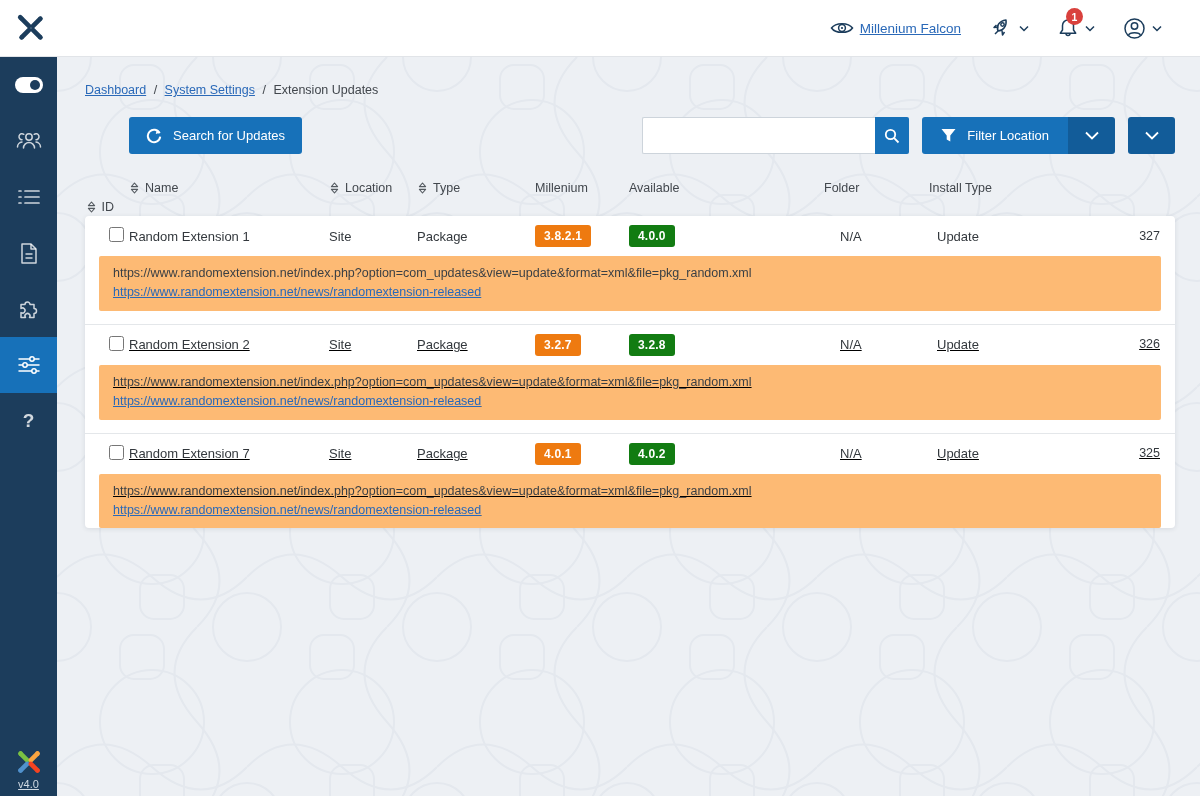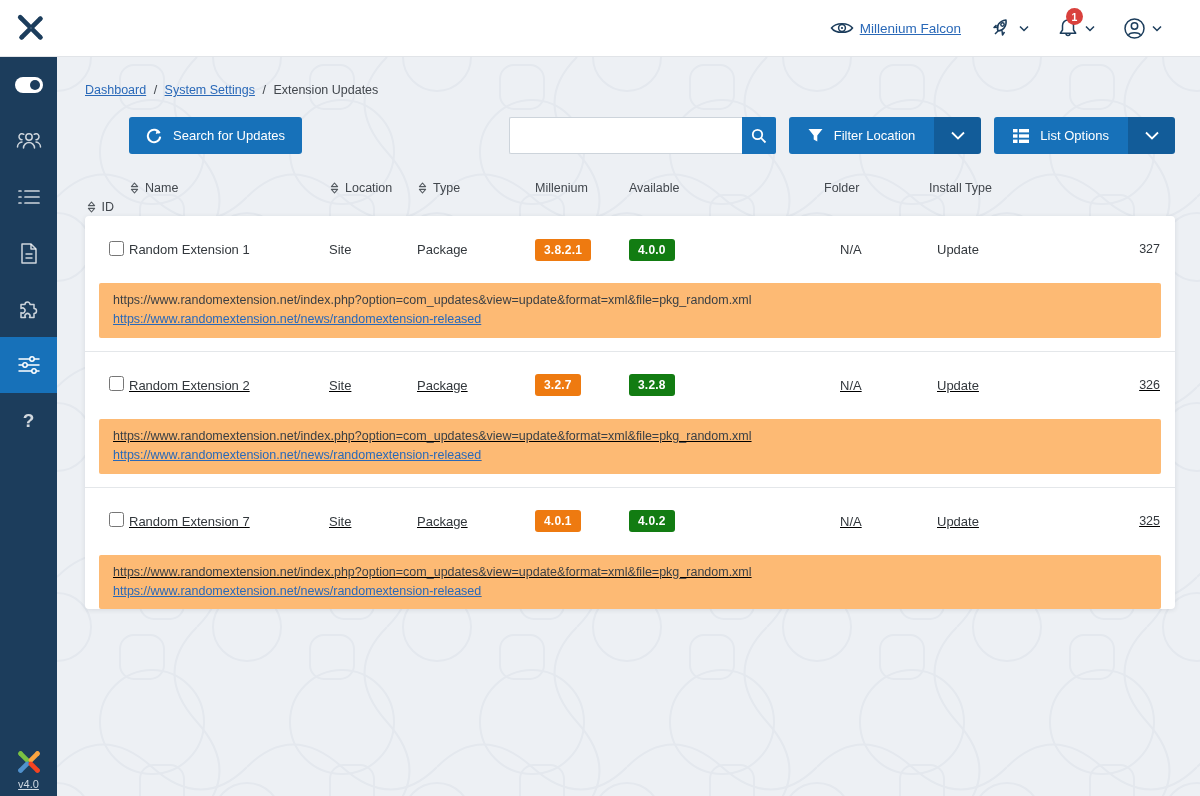--- a/index.html
+++ b/index.html
@@ -56,21 +56,21 @@
   .split-caret { width:47px; background:#125c99; display:flex; align-items:center; justify-content:center; }
 
   
   .grid-row { display:grid; grid-template-columns:44px 200px 88px 118px 94px 195px 105px 1fr;
               align-items:center; }
   .thead { height:38px; font-size:12.5px; color:#42474d; }
   .th { display:flex; align-items:center; gap:5px; }
   .th-id { justify-self:end; padding-right:15px; }
   .card { background:#fff; border-radius:4px; box-shadow:0 1px 5px rgba(25,40,60,0.10); }
   .row-group + .row-group { border-top:1px solid #e4e7ea;text-decoration:underline; }
-  .data-row { height:67px; font-size:13px; color:#33383d; }
+  .data-row { height:40px; font-size:13px; color:#33383d; }
   .cb-cell { padding-left:24px; }
   .cb-cell input { width:15px; height:15px; cursor:pointer; accent-color:#fff; }
   .cell-id { justify-self:end; padding-right:15px; font-size:12.5px; }
   .cell-pad { padding-left:16px; }
   .badge { display:inline-block; color:#fff; font-size:12px; font-weight:bold;
            padding:4px 9px; border-radius:3px; letter-spacing:.2px; }
   .badge-warn { background:#ee7a10; }
   .badge-ok { background:#127c12; }
   .url-band { margin:0 14px 13px; background:#fdba74; padding:8px 14px; font-size:12.5px;
               line-height:1.55; border-radius:2px; color:#3a3f44; }
@@ -289,33 +289,20 @@
               <span>Filter Location</span>
             </div>
             <div class="split-caret">
               <svg width="14" height="9" viewBox="0 0 14 9" fill="none" stroke="#fff" stroke-width="1.8">
                   <path d="M1 1.5 L7 7.5 L13 1.5"></path>
                 </svg>
             </div>
           </div>
 
           <div class="split-btn">
-            <div class="split-main">
-              <span>
-                <svg width="16" height="14" viewBox="0 0 16 14" fill="#fff">
-                  <rect x="0" y="0" width="4.5" height="3.4"></rect>
-                    <rect x="6" y="0" width="10" height="3.4"></rect>
-                  <rect x="0" y="5.3" width="4.5" height="3.4"></rect>
-                    <rect x="6" y="5.3" width="10" height="3.4"></rect>
-                  <rect x="0" y="10.6" width="4.5" height="3.4"></rect>
-                    <rect x="6" y="10.6" width="10" height="3.4"></rect>
-                </svg>
-              </span>
-              <span>List Options</span>
-            </div>
             <div class="split-caret">
               <svg width="14" height="9" viewBox="0 0 14 9" fill="none" stroke="#fff" stroke-width="1.8">
                   <path d="M1 1.5 L7 7.5 L13 1.5"></path>
                 </svg>
             </div>
           </div>
         </div>
       </div>
 
       <div class="grid-row thead">

